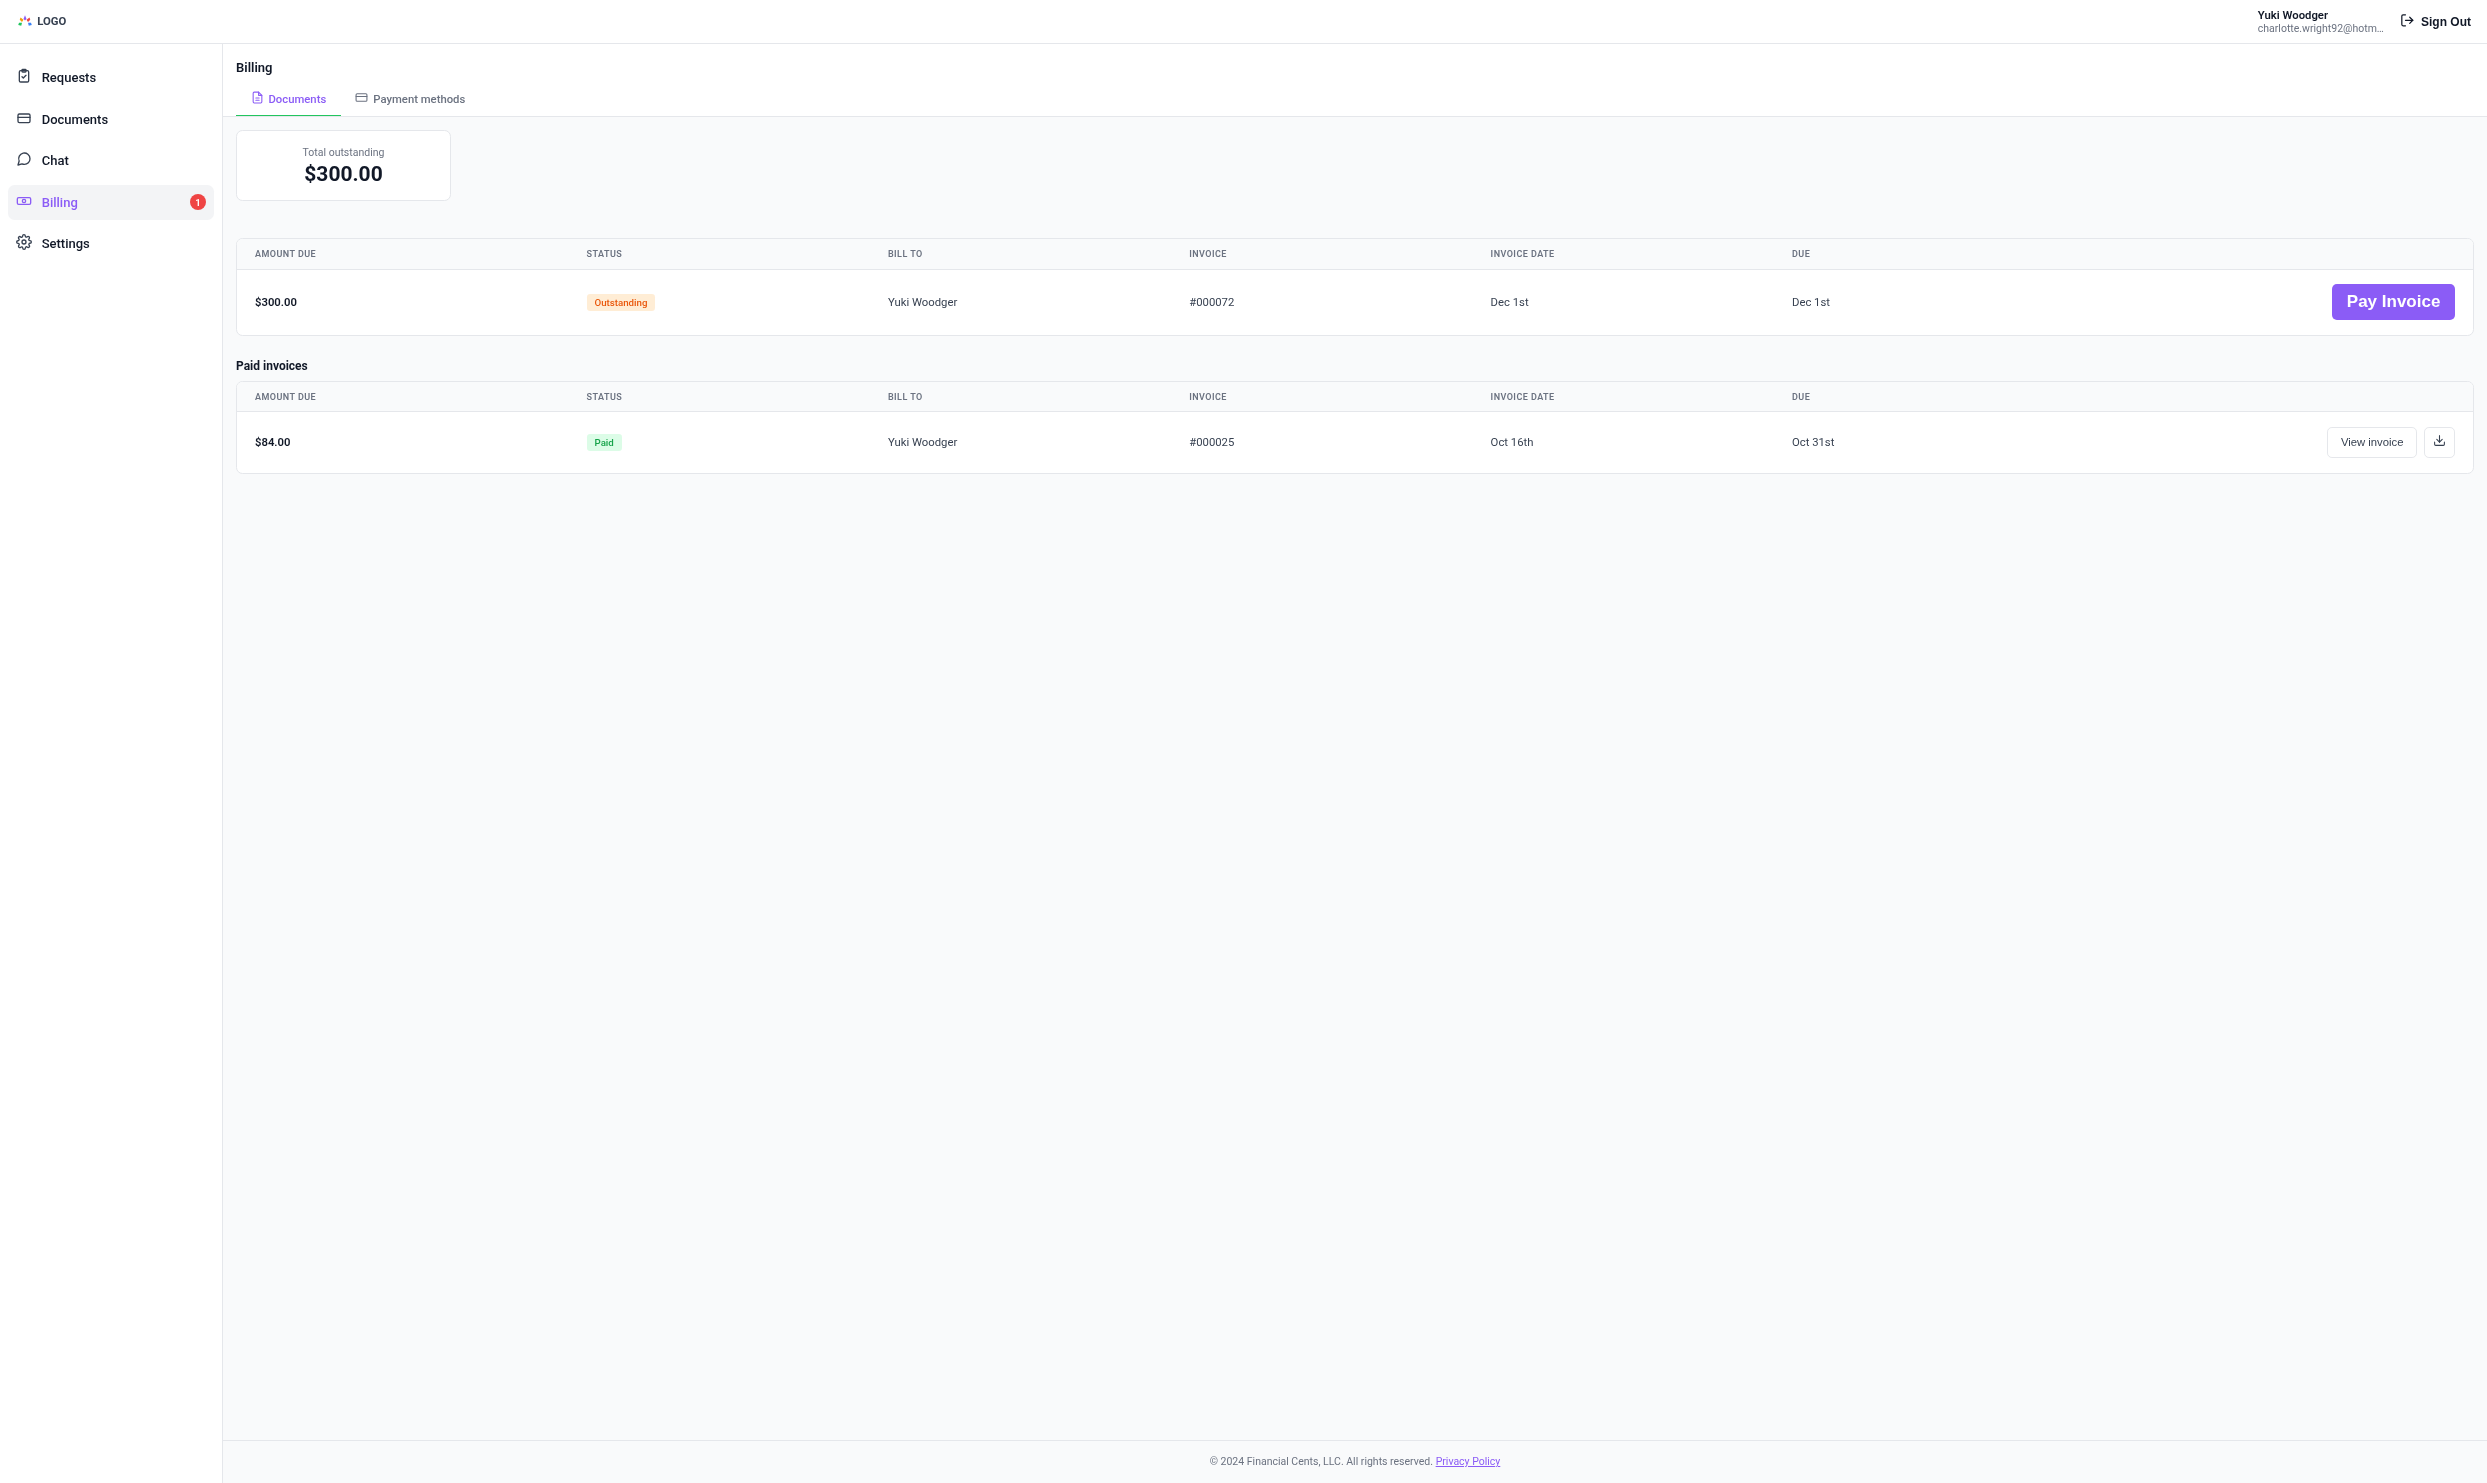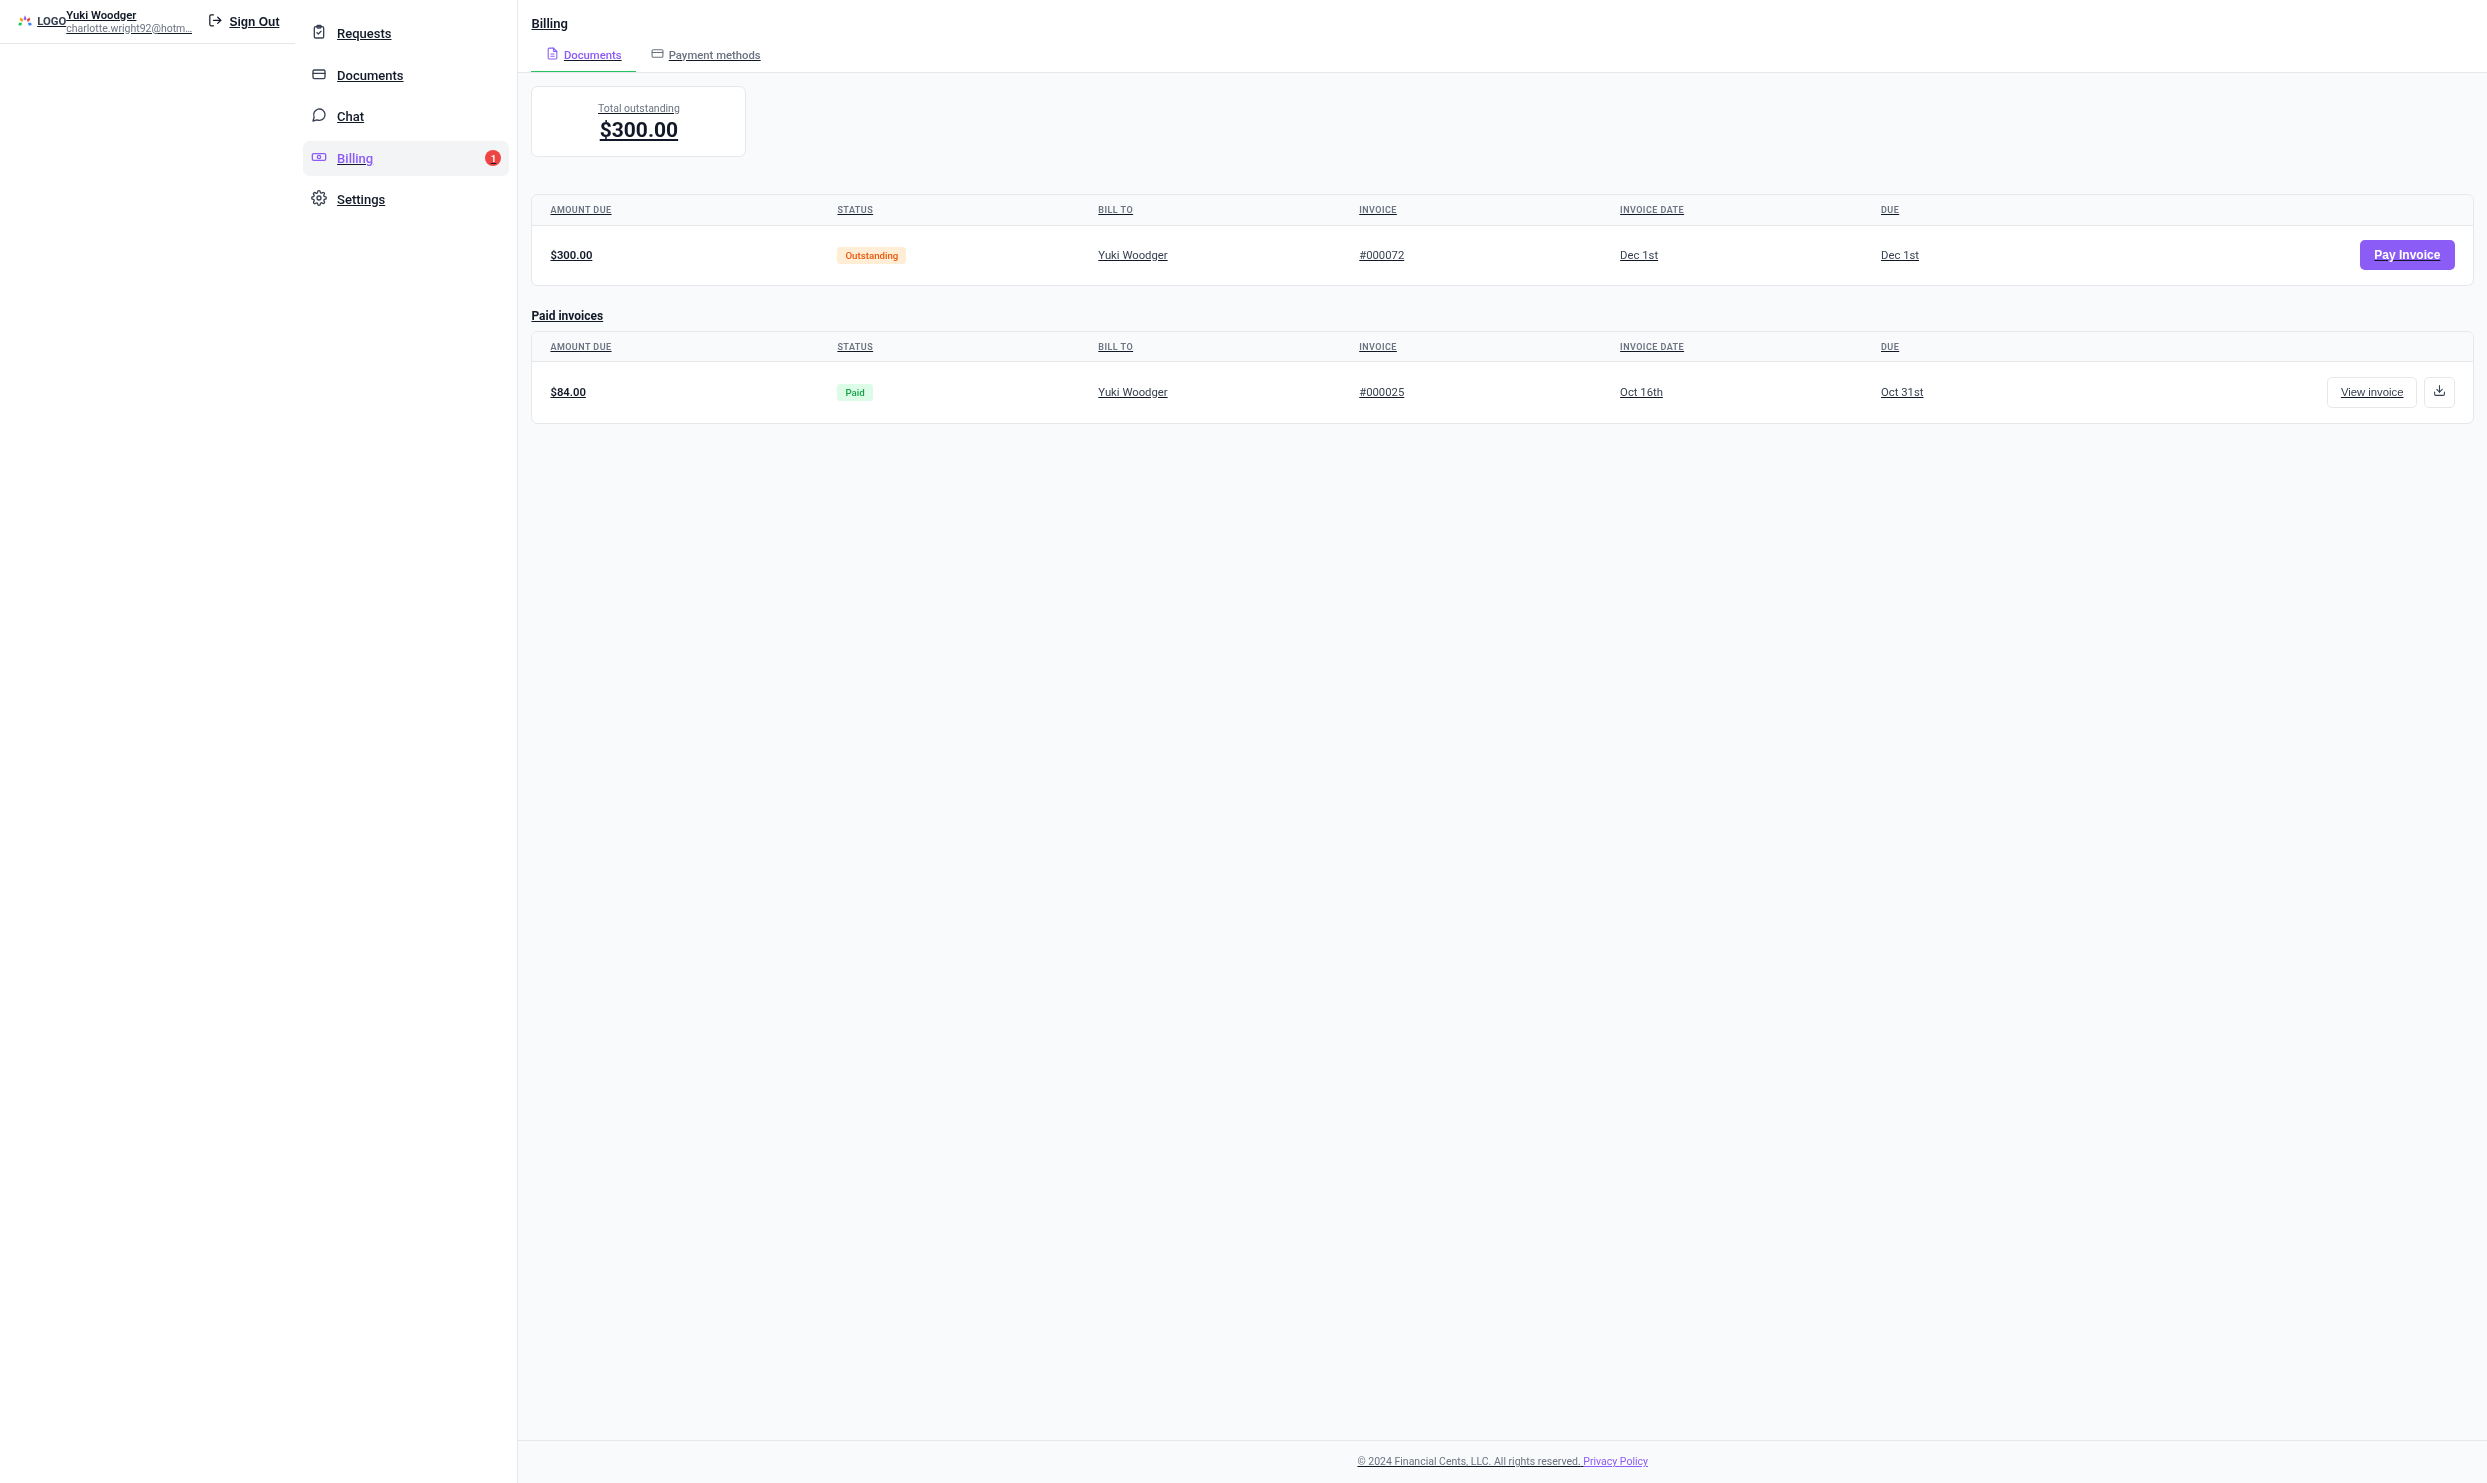--- a/index.html
+++ b/index.html
@@ -2,21 +2,21 @@
 <html style="font-size:13px"><head>
 <meta charset="utf-8">
 <style>
 * { box-sizing: border-box; margin: 0; padding: 0; }
 body {
   font-family: -apple-system, BlinkMacSystemFont, "Segoe UI", Roboto, "Helvetica Neue", Arial, sans-serif;
   font-size: 11.3px;
   color: #111827;
   background: #fff;
 }
-.app { display: flex; flex-direction: row; height: 100vh; min-height: 673px; text-decoration: underline; }
+.app { display: flex; flex-direction: column; height: 100vh; min-height: 673px; }
 
 
 .header {
   display: flex;
   align-items: center;
   justify-content: space-between;
   padding: 8px 16px;
   border-bottom: 0.8px solid #e5e7eb;
   height: 44px;
 }
@@ -172,21 +172,21 @@
   padding: 3.2px 8px;
   border-radius: 3.2px;
 }
 
 .btn-primary {
   background: #8b5cf6;
   color: #fff;
   border: none;
   border-radius: 4.9px;
   padding: 8px 14.6px;
-  font-size: 12px; font-weight: 600;
+  font-size: 17px; font-weight: 600;
   cursor: pointer;
 }
 .btn-secondary {
   background: #fff;
   color: #374151;
   border: 0.8px solid #e5e7eb;
   border-radius: 4.9px;
   padding: 7.3px 13px;
   font-size: 11.3px; font-weight: 500;
   cursor: pointer;

